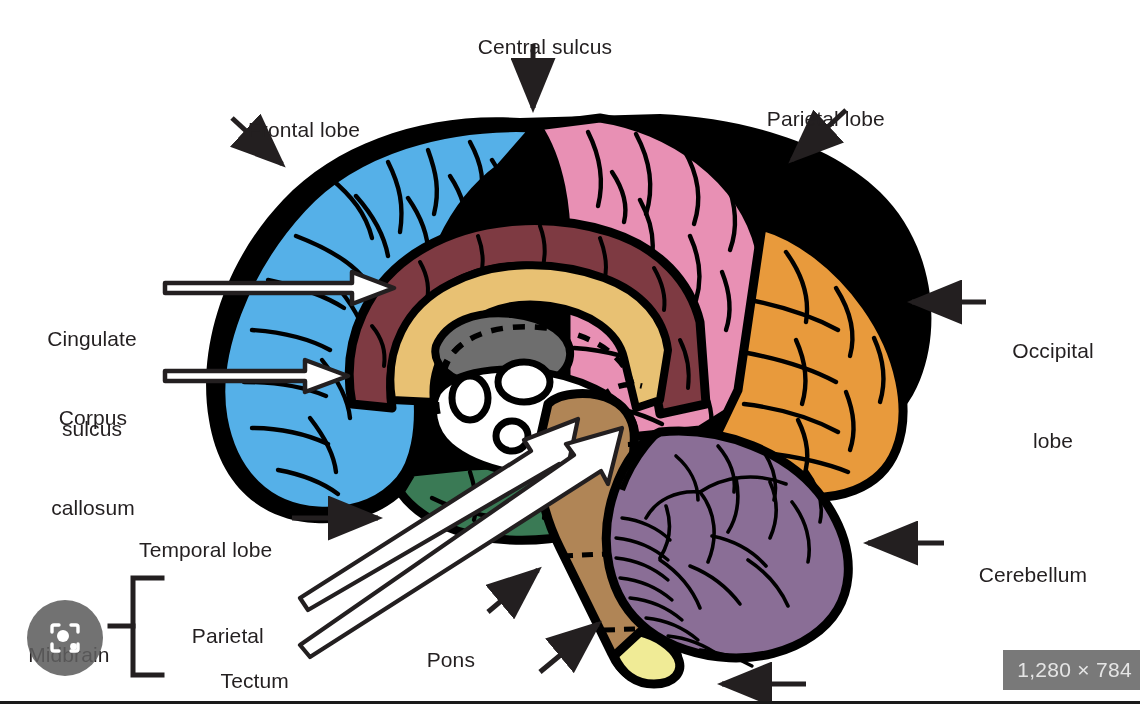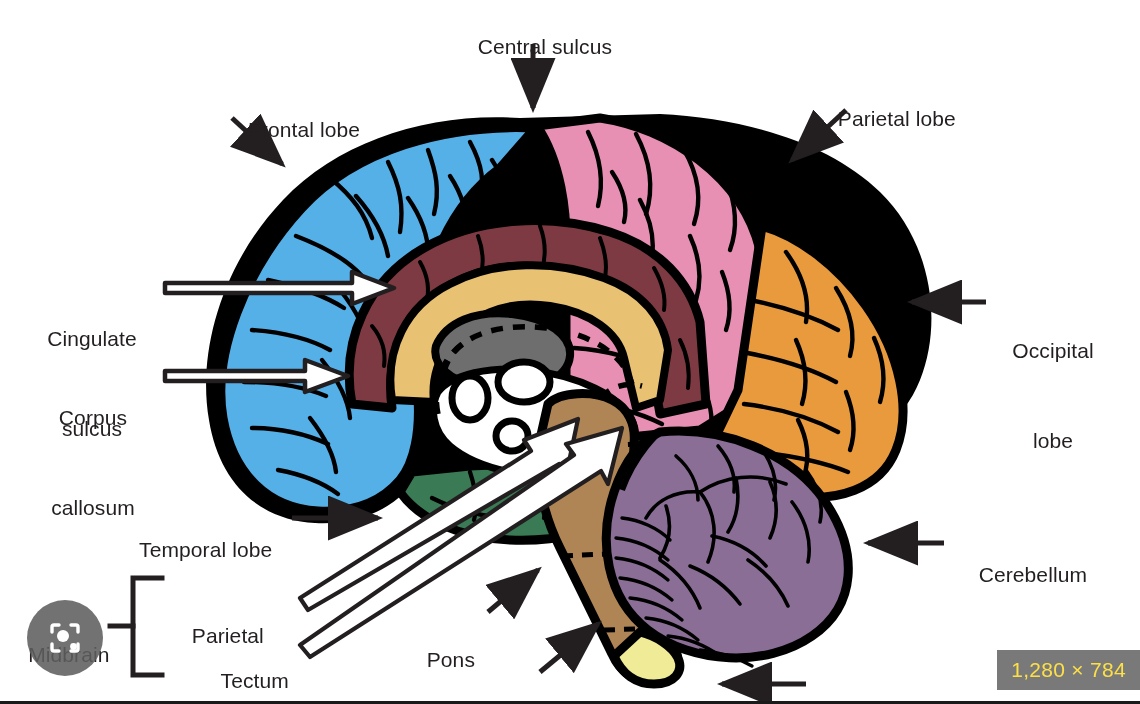--- a/index.html
+++ b/index.html
@@ -33,24 +33,24 @@
     border-radius:50%;
     background:rgba(95,95,95,0.88);
     display:flex;align-items:center;justify-content:center;
     cursor:pointer;
   }
   
   #dim-badge{
     position:absolute;
     right:0px;bottom:14px;
     background:rgba(110,110,110,0.92);
-    color:#fde047;
+    color:#e5e5e5;
     font-size:21px;
     line-height:21px;
-    padding:9px 14px 10px 14px;
+    padding:9px 8px 10px 14px;
     letter-spacing:0.3px;
     white-space:pre;
   }
   #bottom-rule{
     position:absolute;left:0;bottom:0;width:1140px;height:3px;
     background:#1a1a1a;
   }
 </style>
 </head>
 <body>
@@ -304,21 +304,21 @@
   </svg>
 
   <div class="lbl c" style="left:383px;top:2px;width:300px;">
     <span>Central sulcus</span>
   </div>
 
   <div class="lbl c" style="left:80px;top:85px;width:280px;text-align:right;">
     <span>Frontal lobe</span>
   </div>
 
-  <div class="lbl c" style="left:745px;top:74px;width:280px;">
+  <div class="lbl c" style="left:674px;top:74px;width:280px;">
     <span>Parietal lobe</span>
   </div>
 
   <div class="lbl c" style="left:2px;top:264px;width:180px;">
     <div>Cingulate</div>
     <div>sulcus</div>
   </div>
 
   <div class="lbl c" style="left:953px;top:276px;width:200px;">
     <div>Occipital</div>

